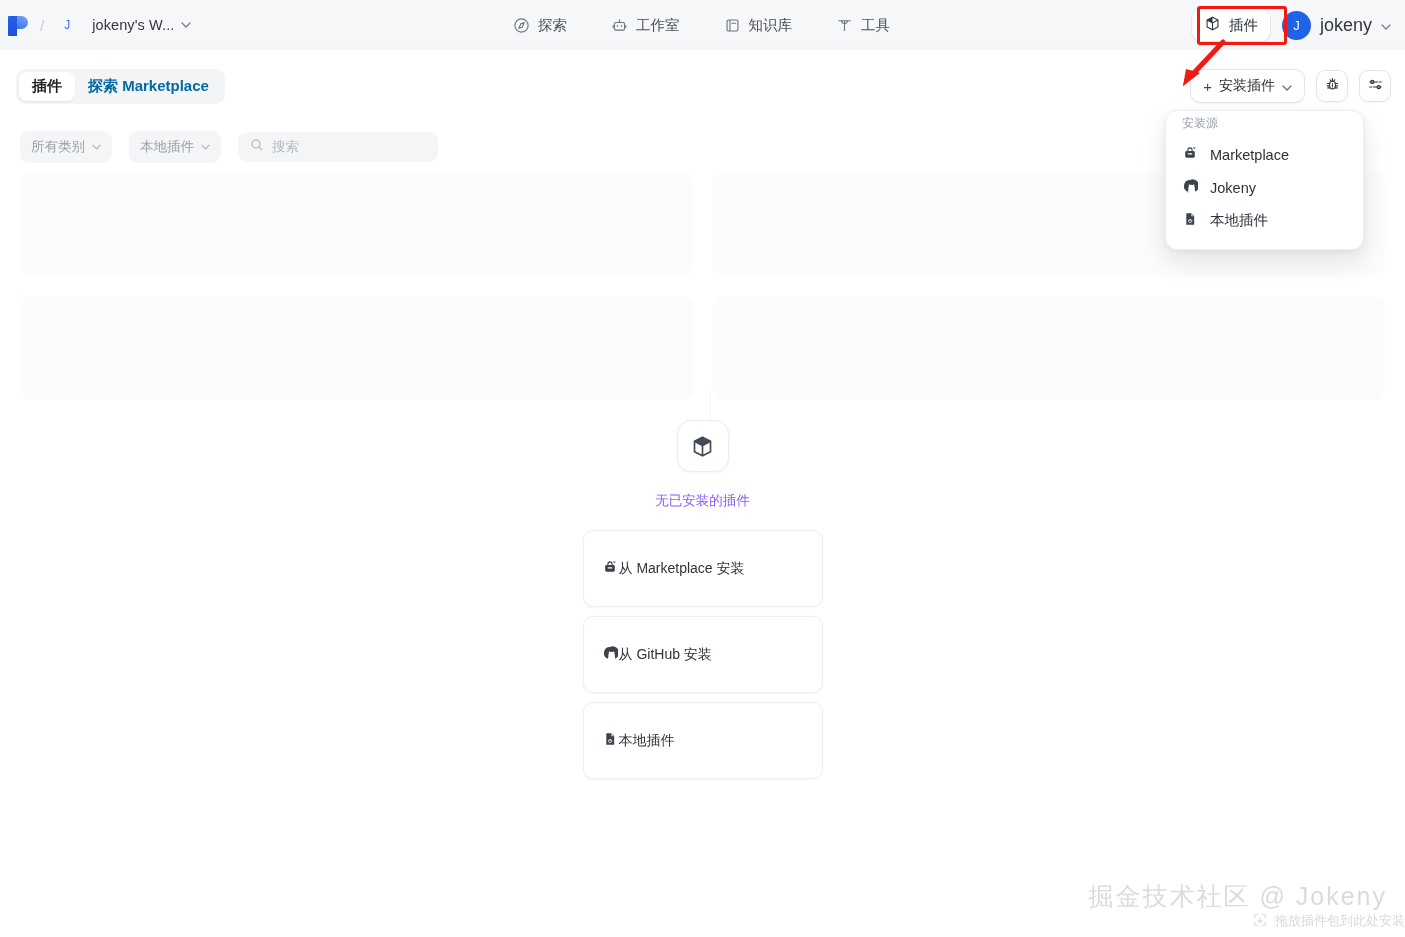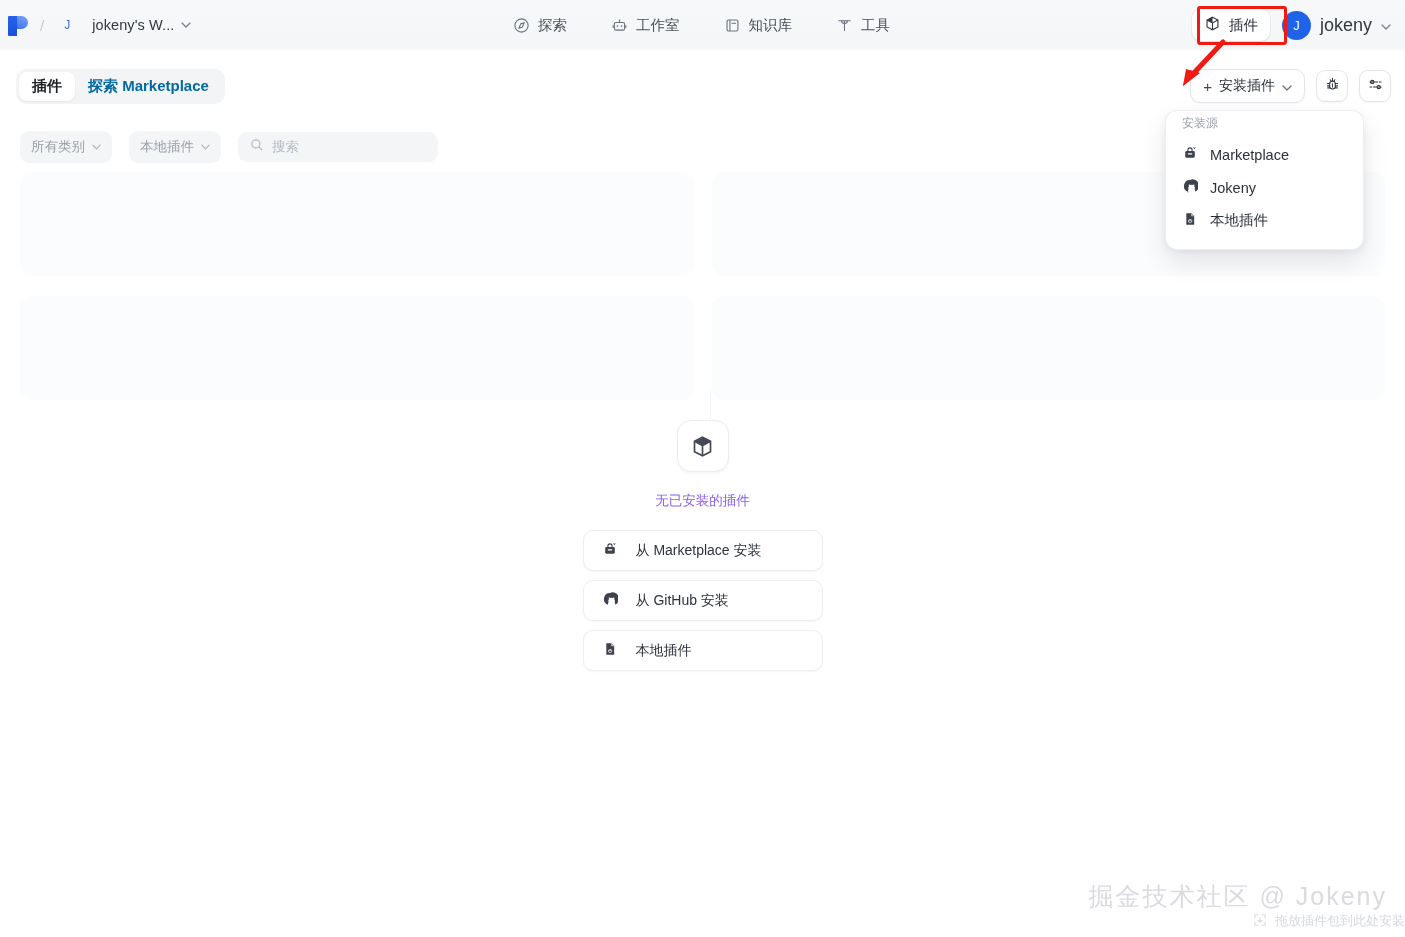--- a/index.html
+++ b/index.html
@@ -157,23 +157,23 @@
   }
   .empty-icon {
     width:52px;height:52px;border-radius:14px;background:#fff;
     border:1px solid #ecedf0;
     box-shadow:0 1px 3px rgba(16,24,40,.05);
     display:flex;align-items:center;justify-content:center;
   }
   .empty-text { margin-top:20px; font-size:13.5px; color:#8b5cf6; }
   .empty-actions { margin-top:20px; display:flex; flex-direction:column; gap:9px; width:240px; }
   .empty-btn {
-    display:flex; align-items:center; gap:18px;
+    display:flex; align-items:center; gap:1px;
     background:#fff; border:1px solid #eceef1; border-radius:10px;
-    padding:10px 18px; font-size:14px; color:#2e333b; cursor:pointer;
+    padding:28px 18px; font-size:14px; color:#2e333b; cursor:pointer;
     box-shadow:0 1px 2px rgba(16,24,40,.04);
   }
 
   
   .drop-hint {
     position:absolute; left:0; top:912px; width:1405px;
     display:flex; align-items:center; justify-content:flex-end; gap:8px;
     font-size:13px; color:#d6d9dd;
   }
   .watermark {

